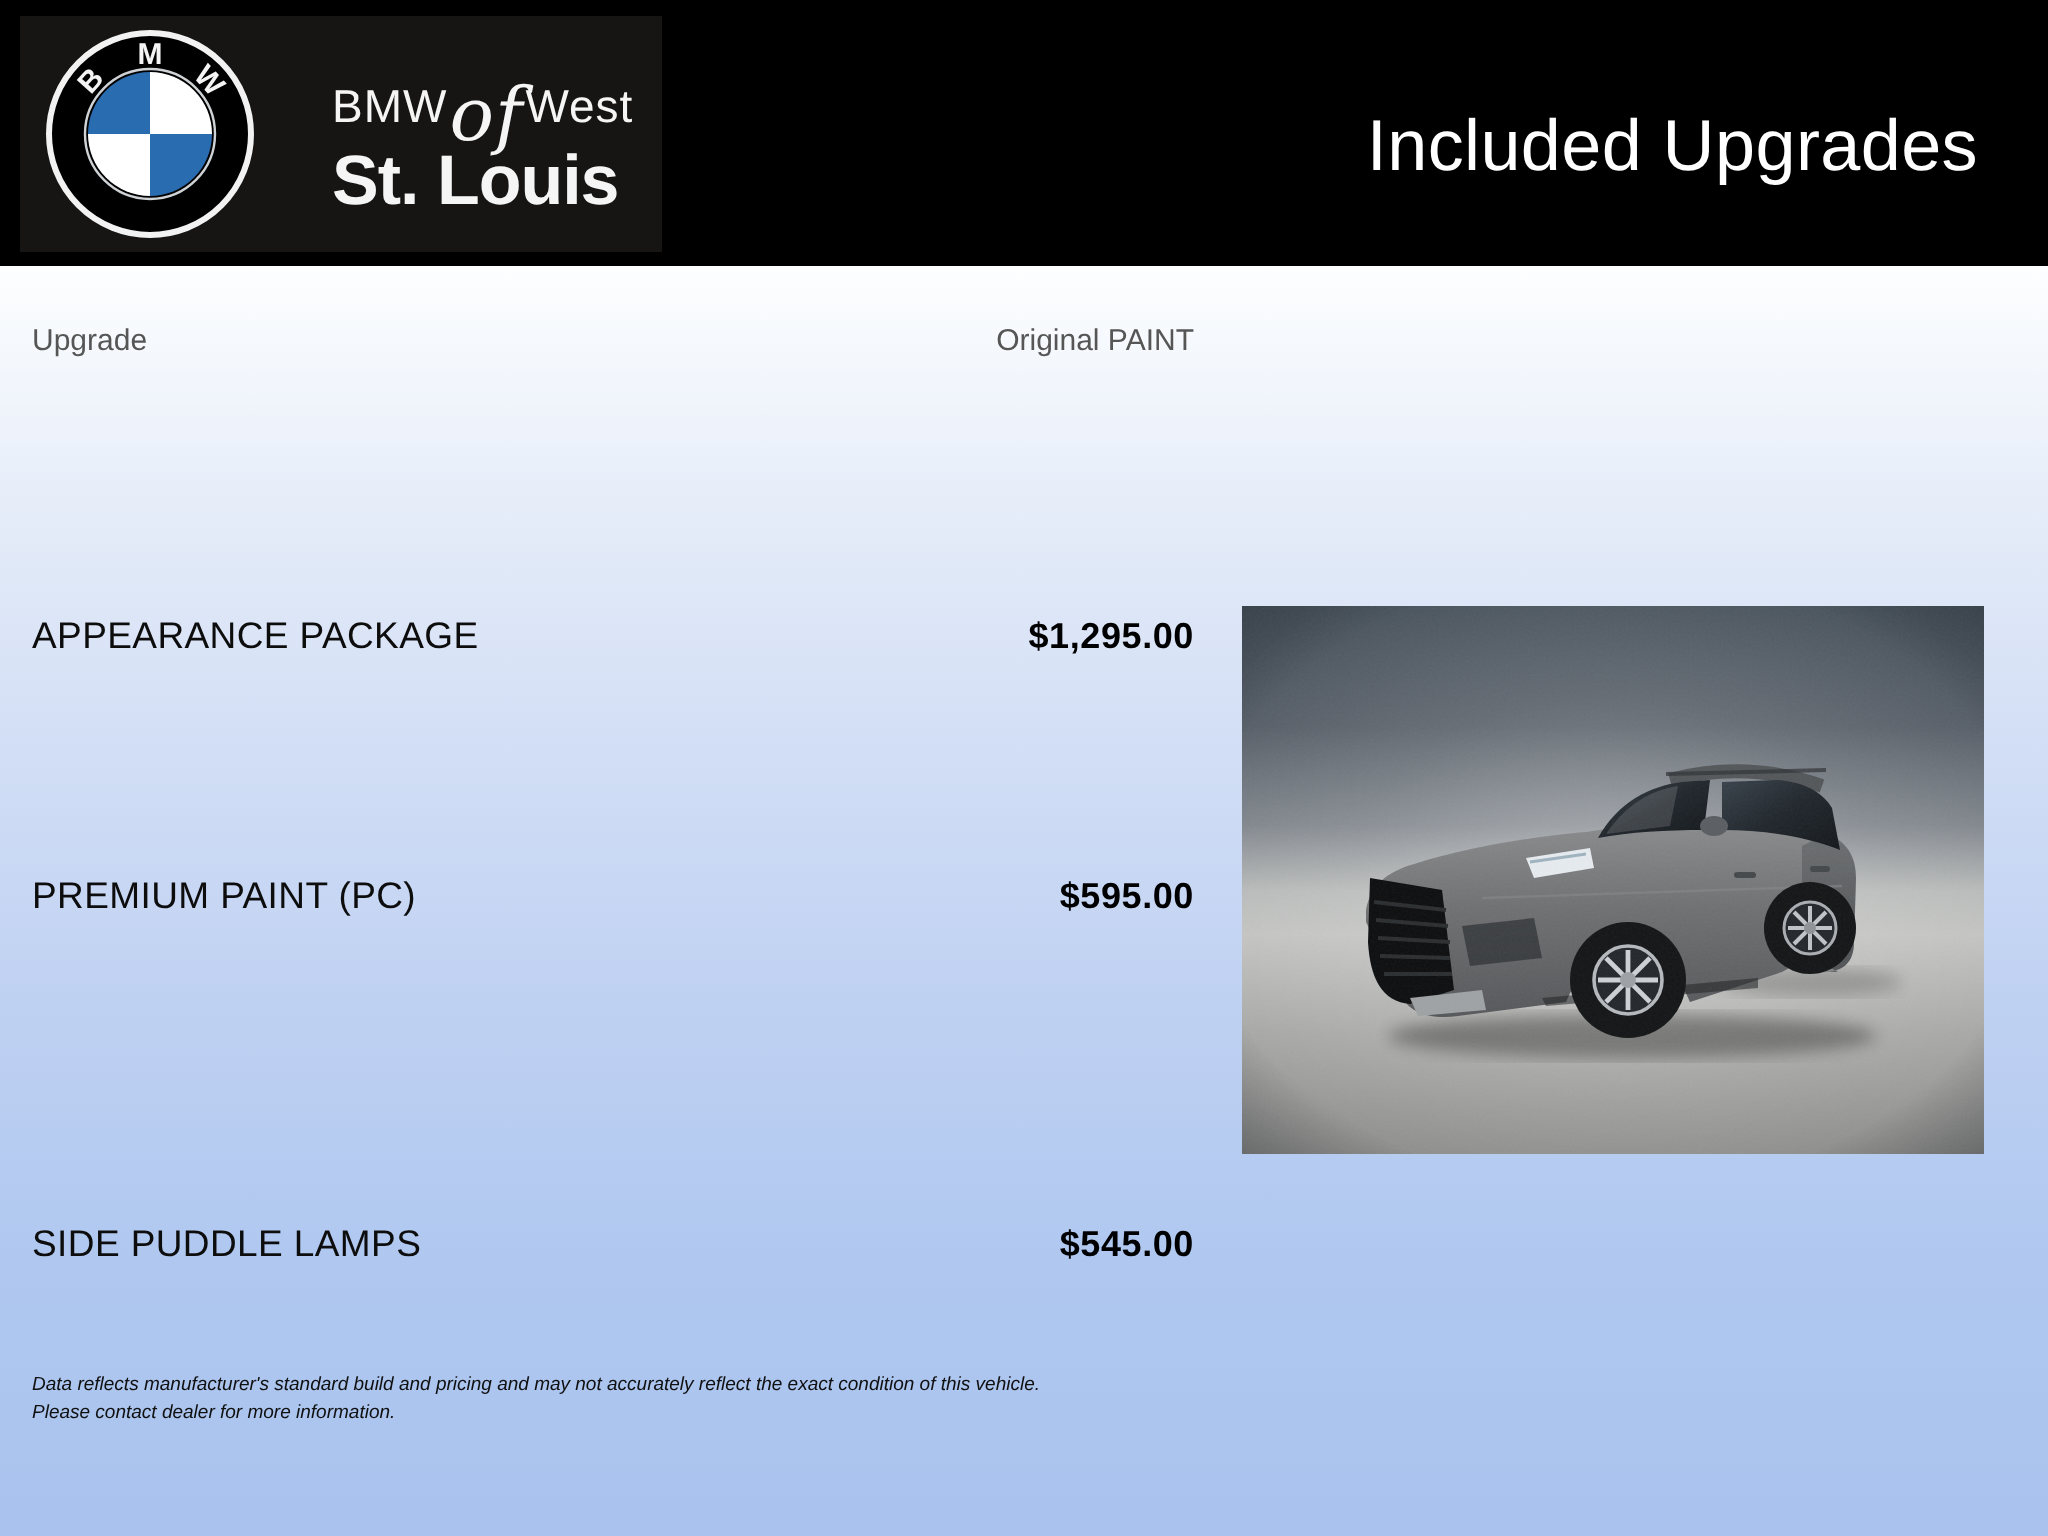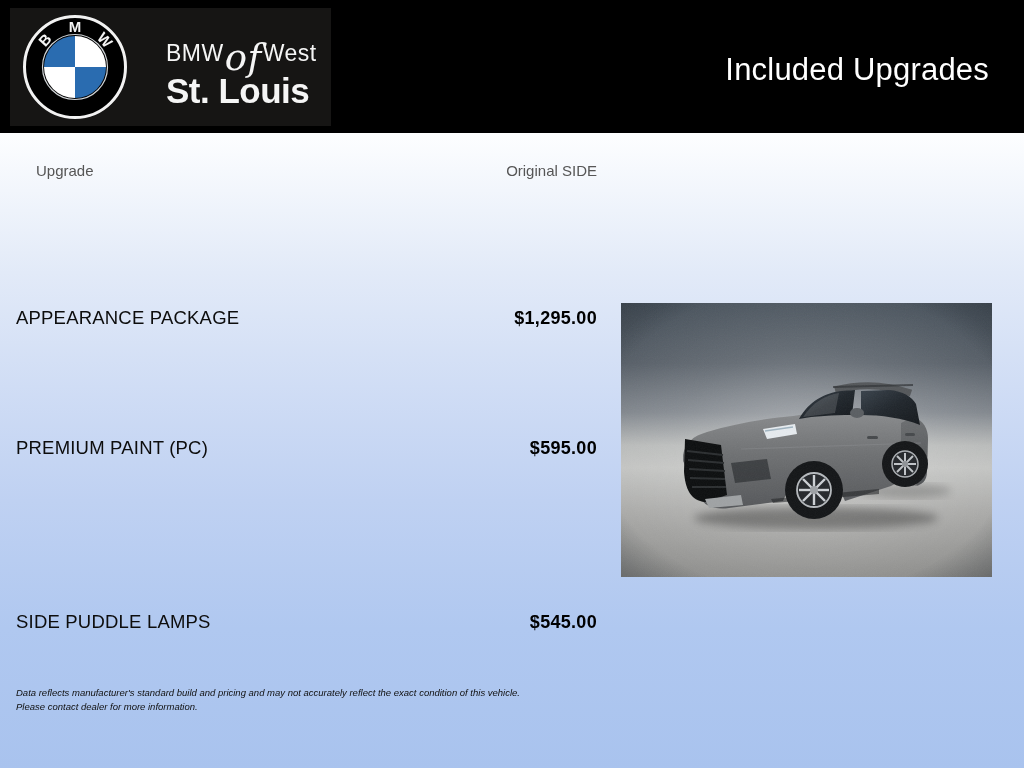--- a/index.html
+++ b/index.html
@@ -21,36 +21,36 @@
     color:#f5f5f5; white-space:nowrap;
   }
   .dealer-line1 { font-size:23px; font-weight:400; letter-spacing:0.5px; line-height:30px; }
   .dealer-of {
     font-family:"DejaVu Serif", serif; font-style:italic; font-weight:400;
     font-size:37px; vertical-align:-9px; margin:0 1px; display:inline-block;
   }
   .dealer-line2 { font-size:35px; font-weight:bold; letter-spacing:-0.5px; margin-top:-2px; }
   .header-title {
     position:absolute; right:35px; top:52px;
-    color:#fff; font-size:31px; font-weight:400; letter-spacing:0.2px;
+    color:#fff; font-size:36px; font-weight:400; letter-spacing:0.2px;
   }
 
   
   .main {
     position:absolute; left:0; top:133px; width:1024px; height:635px;
     background:linear-gradient(180deg,
       #fdfeff 0%, #f2f6fc 9%, #e2eaf8 22%, #d0ddf5 40%,
       #bfd1f2 58%, #b0c8f0 78%, #a9c3ee 100%);
   }
   .thead-row, .item-row {
     position:absolute; left:16px; width:581px;
     display:flex; justify-content:space-between; align-items:center;
   }
   .thead-row { top:23px; height:28px; }
-  .th { font-size:15px; color:#565656;margin-left:20px; }
+  .th { font-size:15px; color:#565656; }
   .item-row { height:30px; }
   .row-0 { top:124px;margin-top:46px; }
   .row-1 { top:300px; }
   .row-2 { top:474px;gap:23px; }
   .item-name { font-size:18.5px; color:#0d0d0d; letter-spacing:0.2px; }
   .item-price { font-size:18px; font-weight:bold; color:#000; letter-spacing:0.3px; }
 
   .vehicle-photo {
     position:absolute; left:621px; top:170px; width:371px; height:274px;
     line-height:0;
@@ -85,21 +85,21 @@
       <div class="dealer-line2">St. Louis</div>
     </div>
   </div>
   <div class="header-title">Included Upgrades</div>
 </div>
 
 <div class="main">
 
   <div class="thead-row">
     <div class="th">Upgrade</div>
-    <div class="th">Original SIDE</div>
+    <div class="th">Original PAINT</div>
   </div>
 
   <div class="item-row row-0">
     <div class="item-name">APPEARANCE PACKAGE</div>
     <div class="item-price">$1,295.00</div>
   </div>
   <div class="item-row row-1">
     <div class="item-name">PREMIUM PAINT (PC)</div>
     <div class="item-price">$595.00</div>
   </div>

